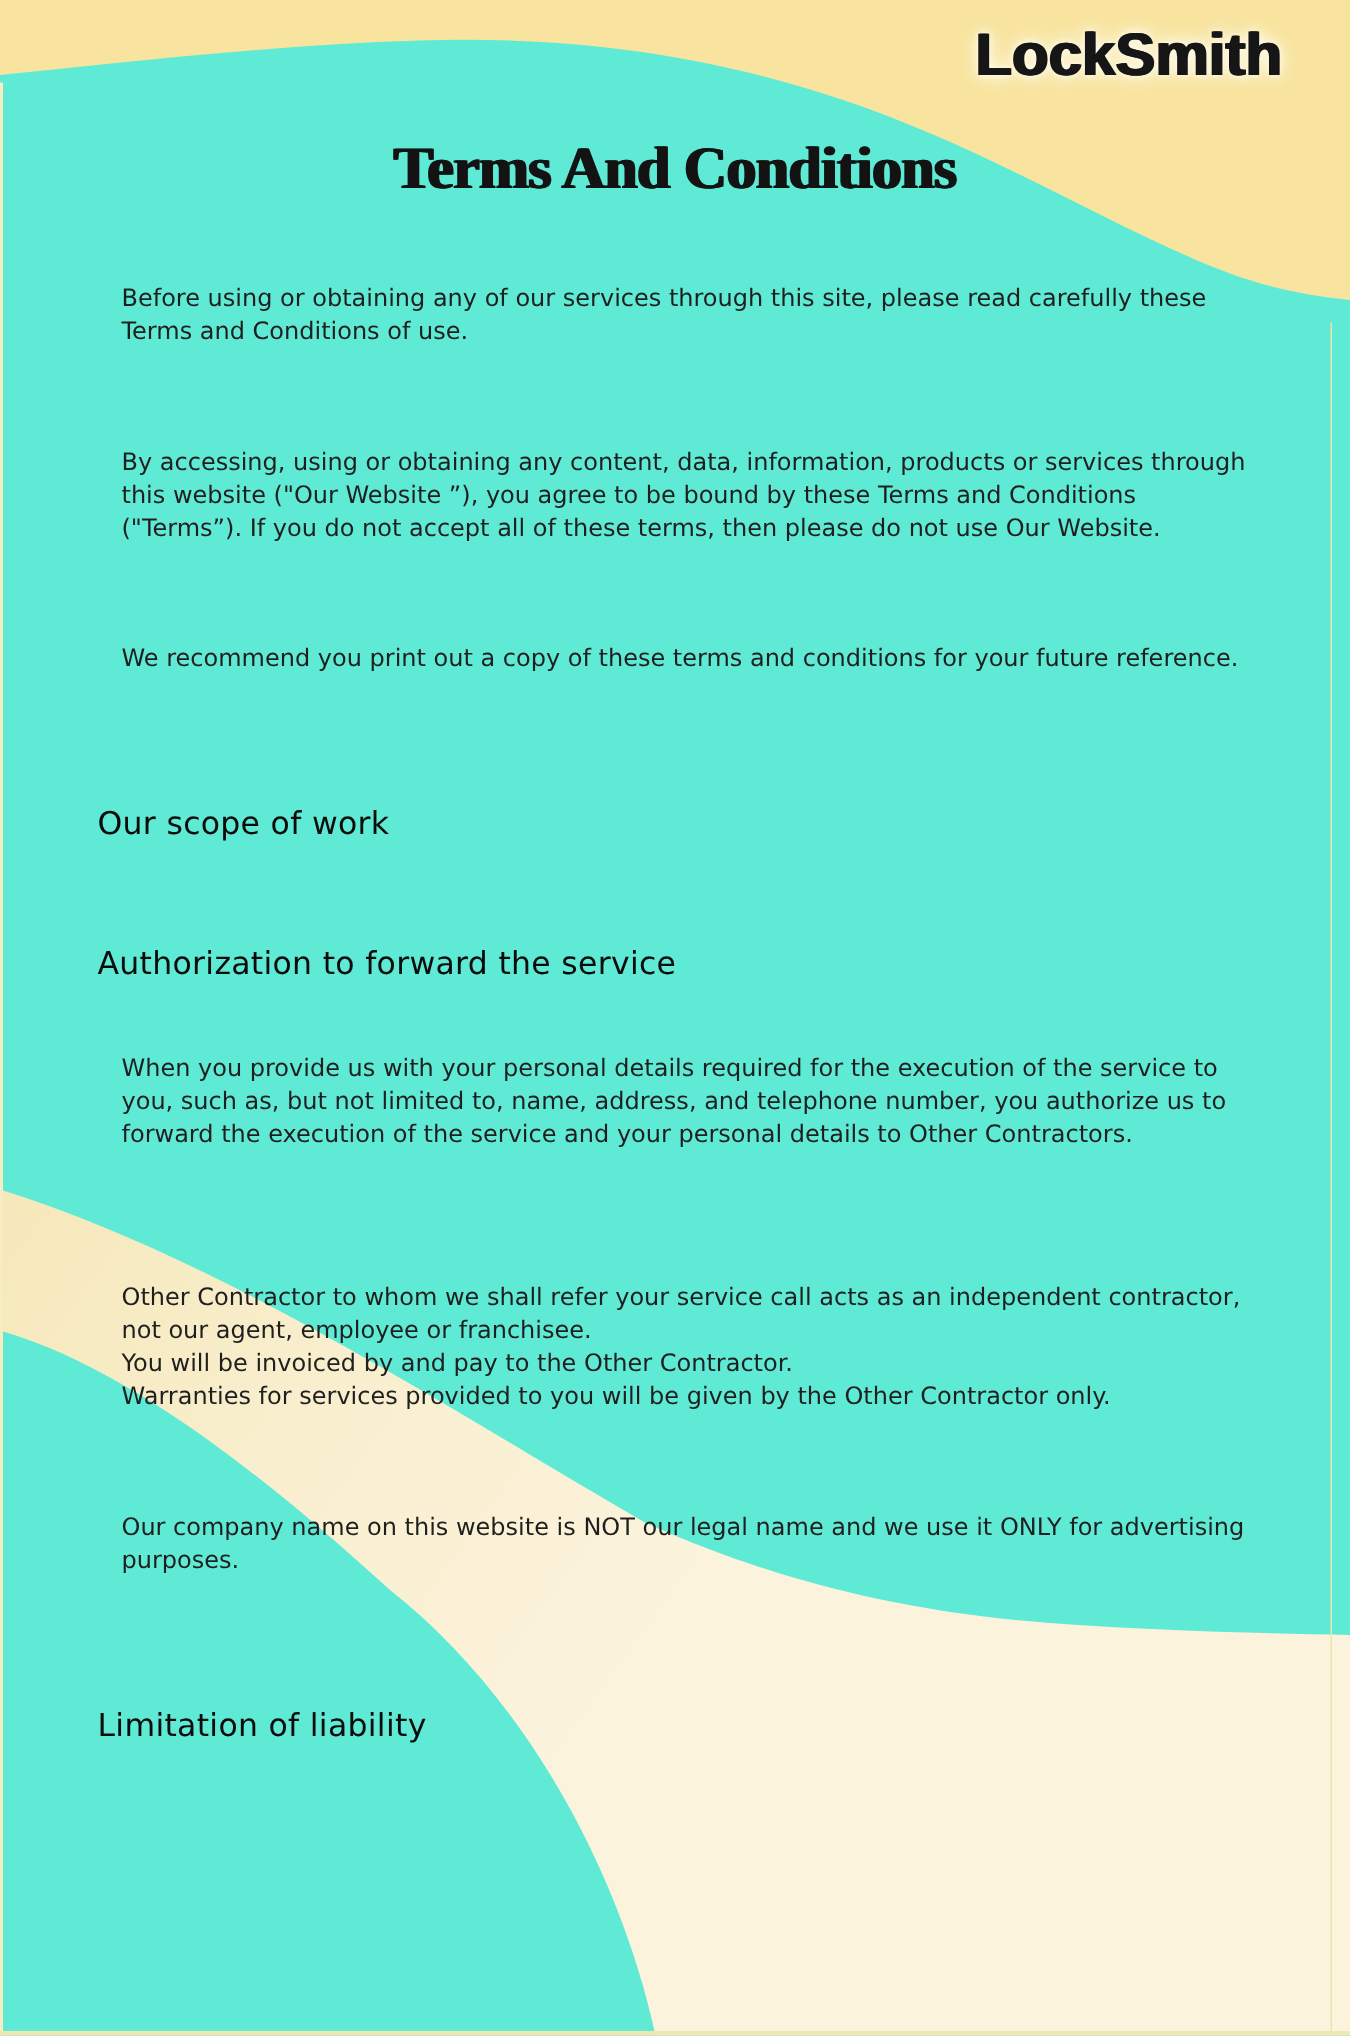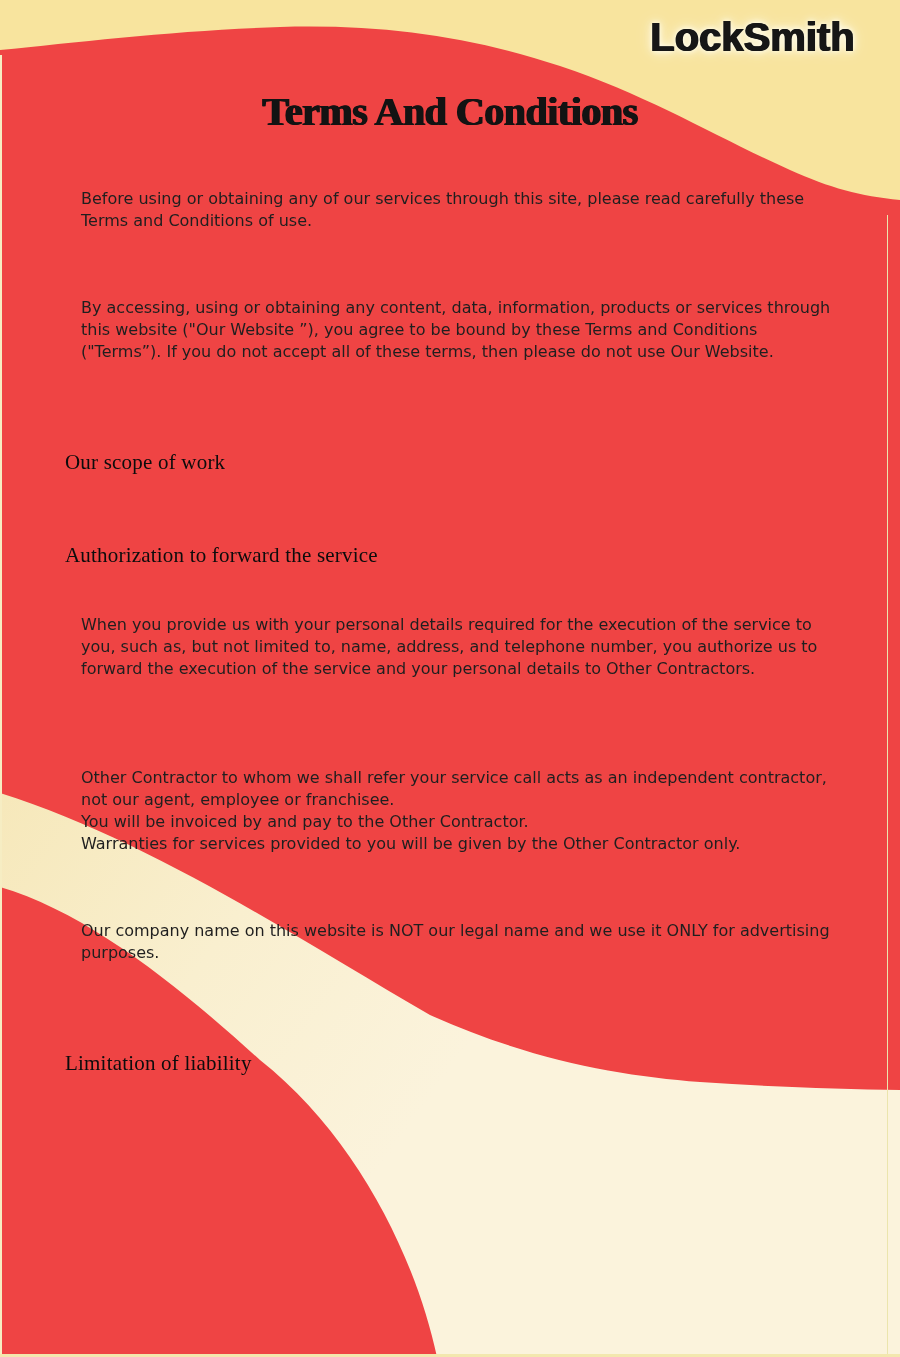--- a/index.html
+++ b/index.html
@@ -1,18 +1,18 @@
 <!DOCTYPE html>
 <html><head>
 <meta charset="utf-8">
 <style>
   html,body{margin:0;padding:0;background:#e9e9e9;}
   .page{
     position:relative;width:900px;height:1357px;margin:0 auto;
-    background:#ef4444;overflow:hidden;
+    background:#5eead4;overflow:hidden;
     font-family:"DejaVu Sans",sans-serif;
   }
   svg.deco{position:absolute;left:0;pointer-events:none;}
   .header-wave{top:0;}
   .bottom-swoosh{top:780px;}
   .edge{position:absolute;z-index:3;}
   .edge-left{left:0;top:55px;width:2px;height:1302px;background:#f6edc3;}
   .edge-right{left:887px;top:215px;width:1px;height:1142px;background:#ebe5ad;}
   .edge-bottom{left:0;top:1354px;width:900px;height:3px;background:#f3e7ae;}
   .brand{
@@ -28,21 +28,21 @@
     font-size:40px;line-height:46px;letter-spacing:-0.5px;color:#131313;
     text-shadow:0.8px 0 currentColor,-0.8px 0 currentColor;
   }
   .doc{
     position:absolute;top:144px;left:65px;z-index:2;
     color:#1f1f1f;font-size:16px;line-height:22px;white-space:pre;
   }
   .doc p{margin:0 0 21px 16px;}
   .doc h2{
     font-size:21px;line-height:25px;font-weight:normal;
-    margin:0 0 2px 0;color:#0c0c0c;letter-spacing:0.2px;font-family:Liberation Serif, serif;
+    margin:0 0 2px 0;color:#0c0c0c;letter-spacing:0.2px;
   }
 </style>
 </head>
 <body>
 
 <div class="page">
 
   <svg class="deco header-wave" width="900" height="230" viewBox="0 0 900 230" aria-hidden="true">
     <path d="M0,0 H900 V200 C860,196 830,188 790,170 C720,139 650,96 560,66
              C470,36 380,24 280,27 C180,30 80,42 0,50 Z" fill="#f8e49e"></path>
@@ -71,20 +71,21 @@
   </div>
 
   <div class="title">Terms And Conditions</div>
 
   <div class="doc">
     <p>Before using or obtaining any of our services through this site, please read carefully these
 Terms and Conditions of use.</p>
     <p>By accessing, using or obtaining any content, data, information, products or services through
 this website ("Our Website ”), you agree to be bound by these Terms and Conditions
 ("Terms”). If you do not accept all of these terms, then please do not use Our Website.</p>
+    <p>We recommend you print out a copy of these terms and conditions for your future reference.</p>
 
     <h2>Our scope of work</h2>
 
     <h2>Authorization to forward the service</h2>
     <p>When you provide us with your personal details required for the execution of the service to
 you, such as, but not limited to, name, address, and telephone number, you authorize us to
 forward the execution of the service and your personal details to Other Contractors.</p>
 
     <p>Other Contractor to whom we shall refer your service call acts as an independent contractor,
 not our agent, employee or franchisee.

